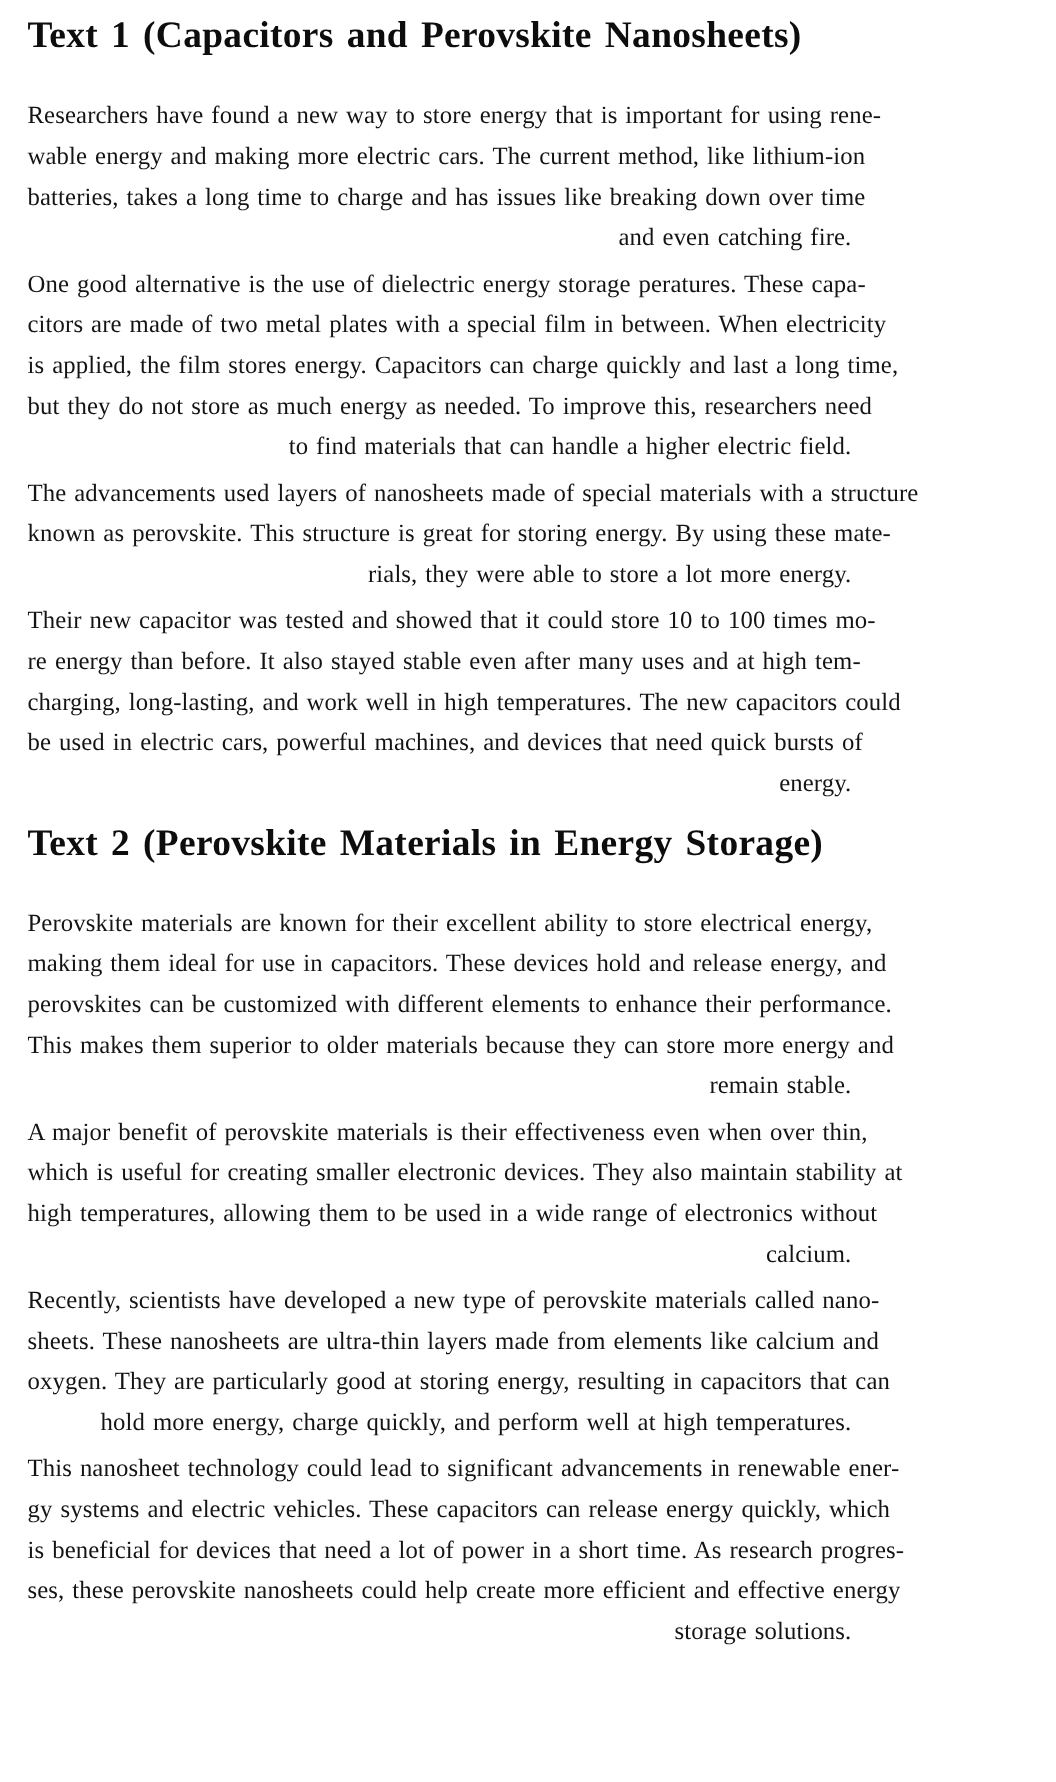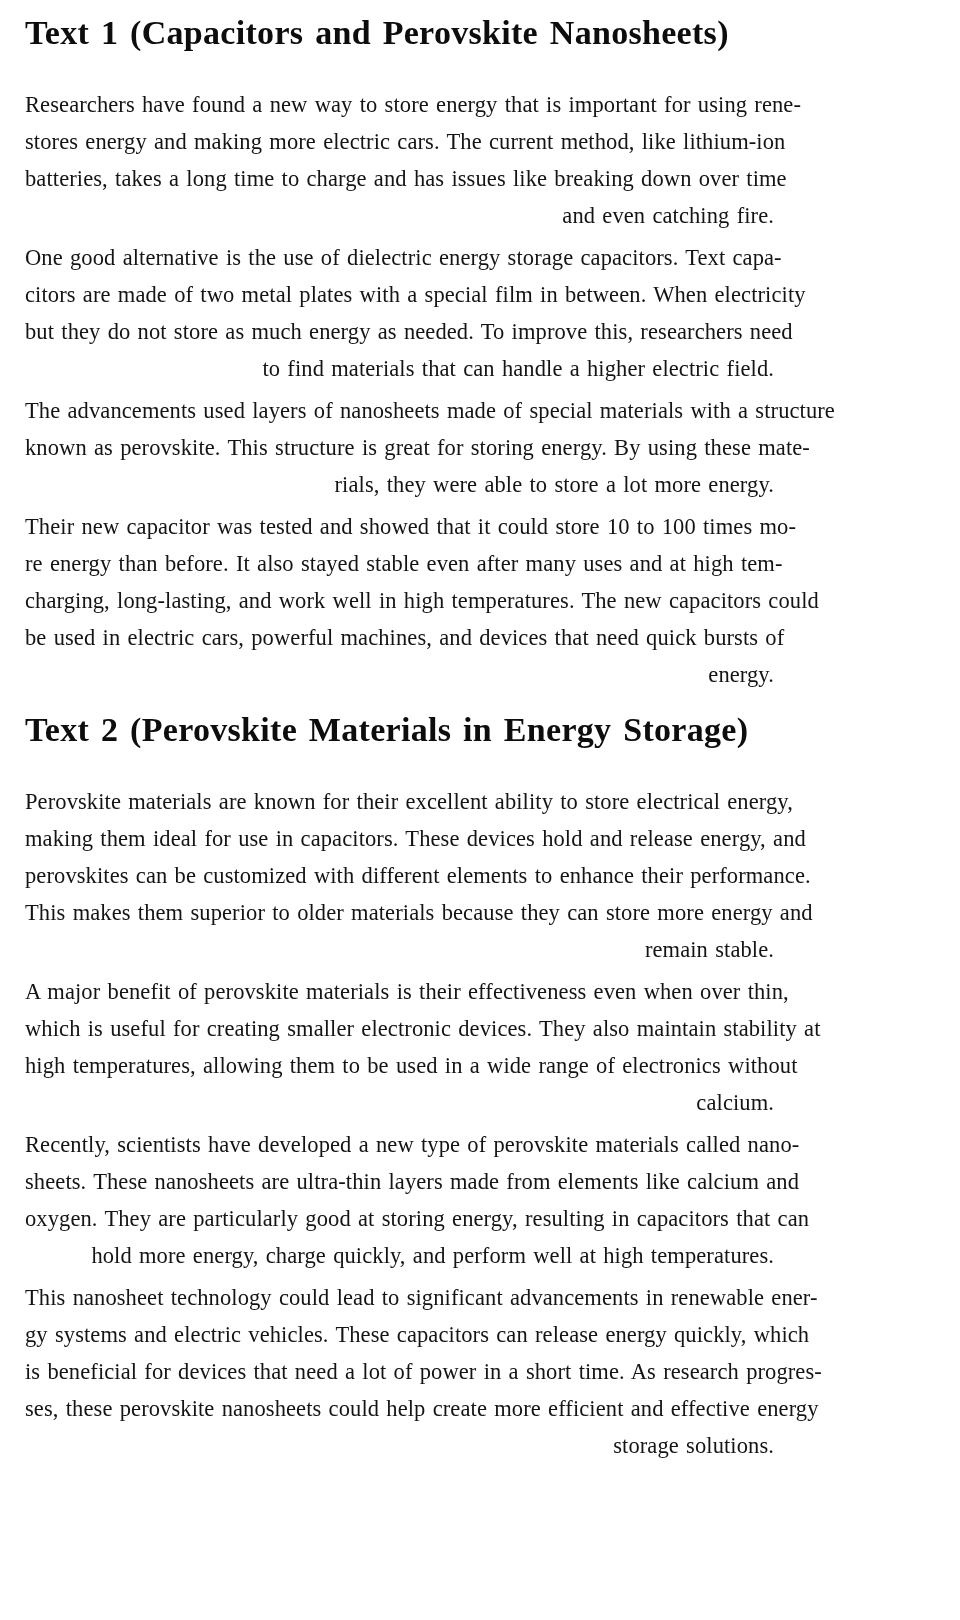--- a/index.html
+++ b/index.html
@@ -56,27 +56,28 @@
 </style>
 </head>
 <body>
 
 <main class="page">
   <section class="text-section">
     <h1 class="heading">Text 1 (Capacitors and Perovskite Nanosheets)</h1>
     <div class="paragraphs">
         <div class="paragraph">
           <div class="line">Researchers have found a new way to store energy that is important for using rene-</div>
-          <div class="line">stores energy and making more electric cars. The current method, like lithium-ion</div>
+          <div class="line">wable energy and making more electric cars. The current method, like lithium-ion</div>
           <div class="line">batteries, takes a long time to charge and has issues like breaking down over time</div>
           <div class="line">and even catching fire.</div>
         </div>
         <div class="paragraph">
-          <div class="line">One good alternative is the use of dielectric energy storage capacitors. Text capa-</div>
+          <div class="line">One good alternative is the use of dielectric energy storage peratures. These capa-</div>
           <div class="line">citors are made of two metal plates with a special film in between. When electricity</div>
+          <div class="line">is applied, the film stores energy. Capacitors can charge quickly and last a long time,</div>
           <div class="line">but they do not store as much energy as needed. To improve this, researchers need</div>
           <div class="line">to find materials that can handle a higher electric field.</div>
         </div>
         <div class="paragraph">
           <div class="line">The advancements used layers of nanosheets made of special materials with a structure</div>
           <div class="line">known as perovskite. This structure is great for storing energy. By using these mate-</div>
           <div class="line">rials, they were able to store a lot more energy.</div>
         </div>
         <div class="paragraph">
           <div class="line">Their new capacitor was tested and showed that it could store 10 to 100 times mo-</div>

